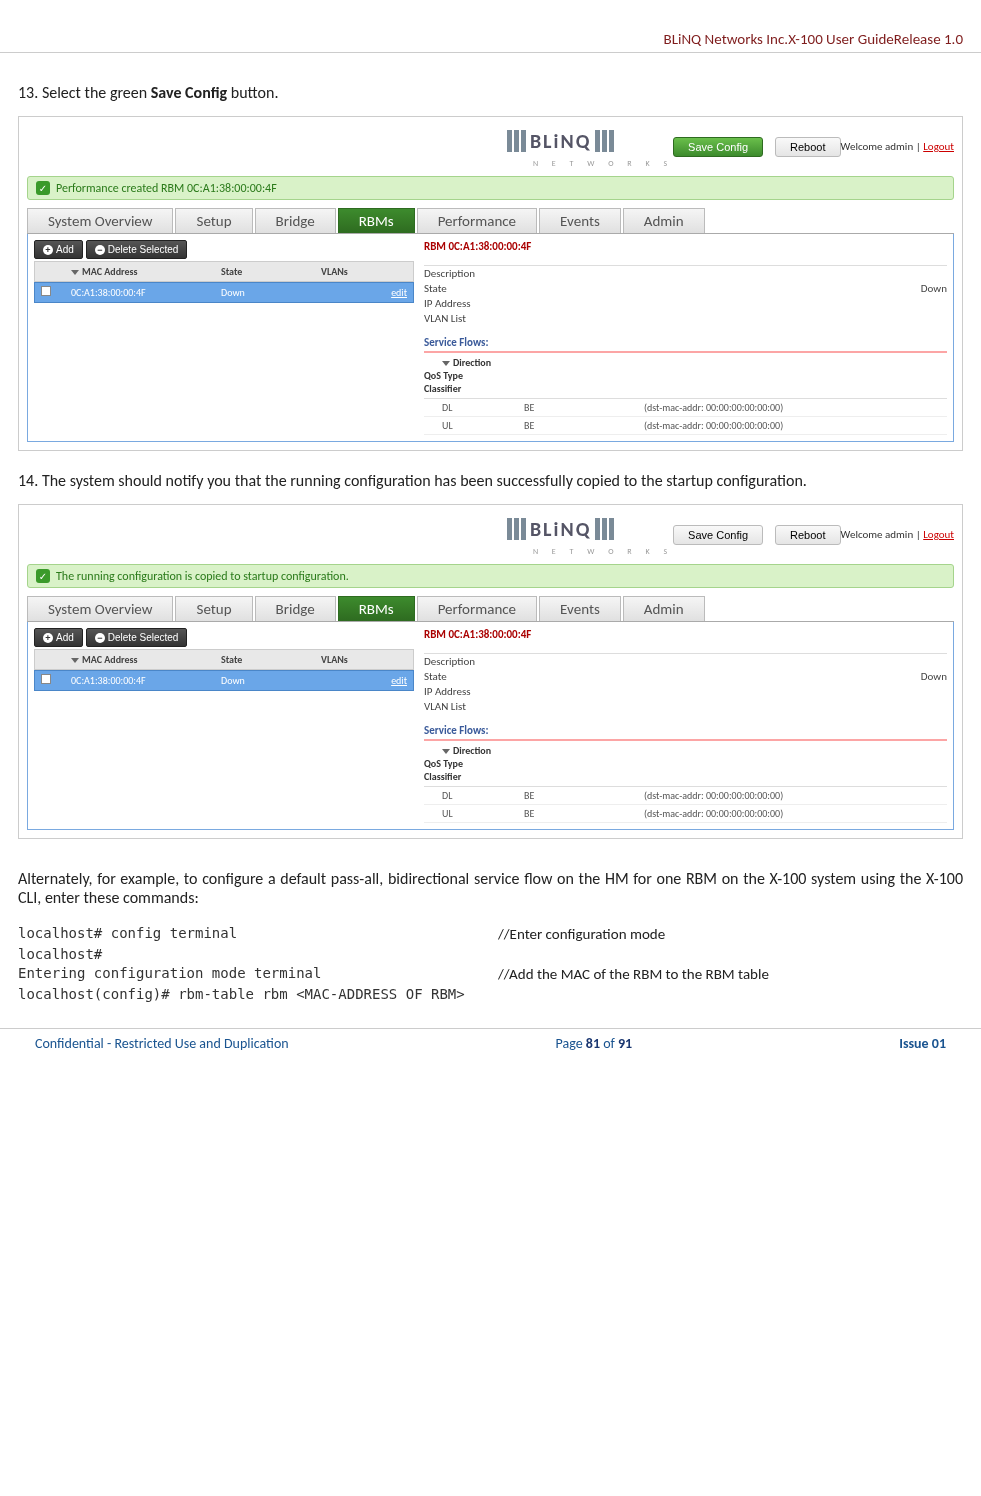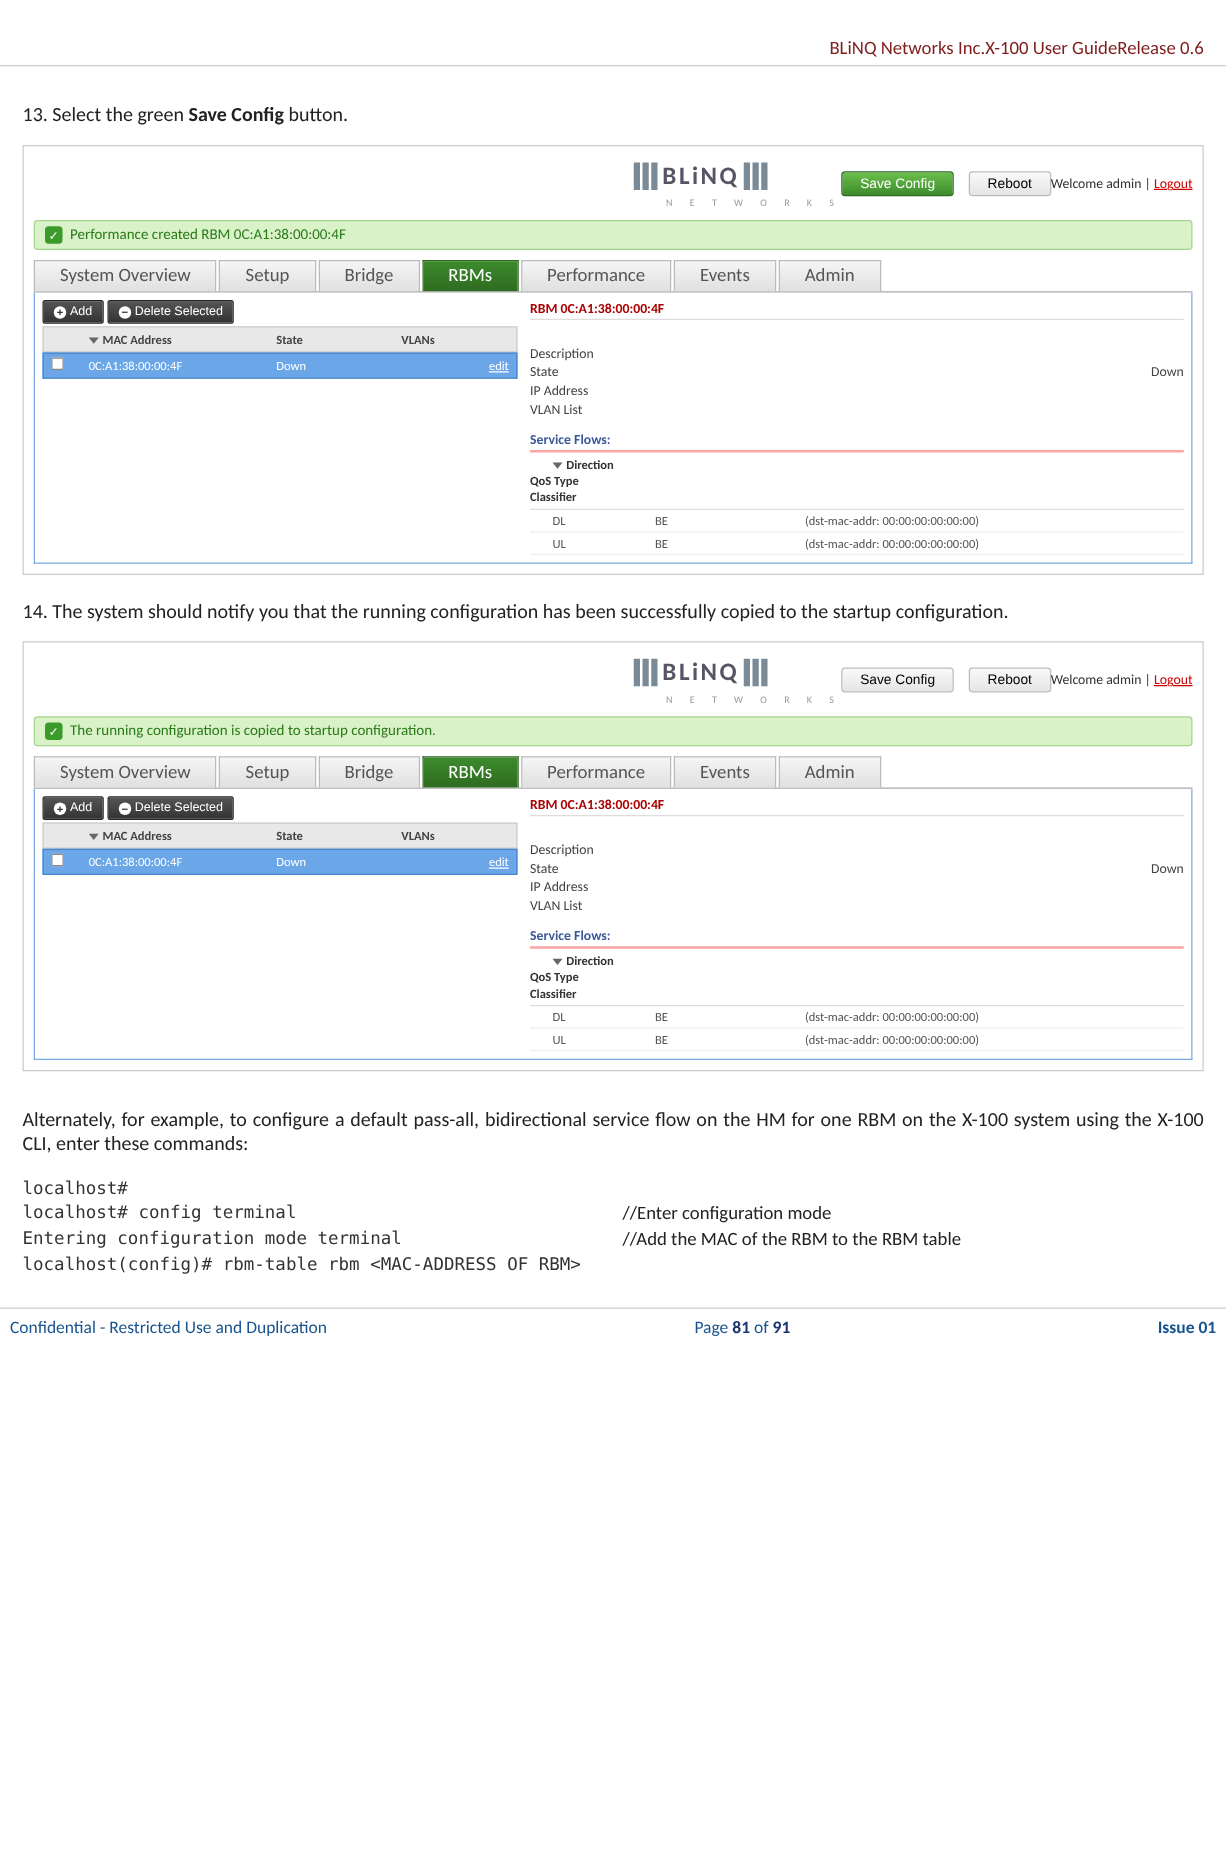--- a/index.html
+++ b/index.html
@@ -61,46 +61,46 @@
     .col-state { width: 100px; }
     .col-vlan { flex: 1; }
     .col-edit { width: 40px; }
     .grid-row { display: flex; font-size: 10px; background: #6aa6e8; color: #fff; border: 1px solid #4a86c8; }
     .grid-row > div { padding: 3px 6px; }
     .grid-row .edit { color: #fff; text-decoration: underline; text-align: right; }
     .chk { width: 10px; height: 10px; background: #fff; border: 1px solid #888; display: inline-block; }
     .sort-ico { display: inline-block; width: 0; height: 0; border-left: 4px solid transparent; border-right: 4px solid transparent; border-top: 5px solid #666; margin-right: 3px; vertical-align: middle; }
 
     .right-pane { flex: 1; font-size: 11px; }
-    .rbm-title { color: #a00; font-weight: bold; border-bottom: 1px solid #ddd; padding-bottom: 2px; margin-bottom: 19px; }
+    .rbm-title { color: #a00; font-weight: bold; border-bottom: 1px solid #ddd; padding-bottom: 12px; margin-bottom: 0; }
     .kv { display: flex; justify-content: space-between; padding: 1px 0; color: #444; }
     .svc-title { color: #3a5a9a; font-weight: bold; margin-top: 10px; border-bottom: 2px solid #fca5a5; padding-bottom: 2px; }
     .svc-head, .svc-row { display: flex; font-size: 10px; }
     .svc-head { font-weight: bold; border-bottom: 1px solid #ddd; padding: 3px 0; flex-direction: column; }
     .svc-row { border-bottom: 1px solid #eee; padding: 2px 0; color: #555; }
     .svc-dir { width: 100px; padding-left: 18px; }
     .svc-qos { width: 120px; }
     .svc-cls { flex: 1; }
 
     .para { font-size: 16px; margin: 30px 0 18px; color: #222; text-align: justify; }
     .cmd-row { display: flex; margin: 3px 0; }
     .cmd-left { width: 480px; font-family: Consolas, monospace; font-size: 14px; color: #333; }
     .cmd-right { flex: 1; font-size: 15px; color: #222; }
 
-    .page-footer { display: flex; justify-content: space-between; border-top: 1px solid #ccc; padding: 6px 8px; margin-top: 26px; color: #1a5490; font-size: 14px; }
+    .page-footer { display: flex; justify-content: space-between; border-top: 1px solid #ccc; padding: 6px 35px; margin-top: 26px; color: #1a5490; font-size: 14px; }
     .page-footer .pg b { color: #1a3670; }
     .page-footer .issue { font-weight: bold; }
   </style>
 </head>
 <body>
 
 <div class="page-header">
   <span>BLiNQ Networks Inc.</span>
   <span>X-100 User Guide</span>
-  <span>Release 0.6</span>
+  <span>Release 1.0</span>
 </div>
 
 <div class="content">
 
   <p class="step-text">
     <span>13. Select the green </span><b>Save Config</b><span> button.</span>
   </p>
 
   <div class="ui-shot">
     <div class="ui-topbar">
@@ -306,26 +306,26 @@
           <div class="svc-qos">BE</div>
           <div class="svc-cls">(dst-mac-addr: 00:00:00:00:00:00)</div>
         </div>
       </div>
     </div>
   </div>
 
   <p class="para">Alternately, for example, to configure a default pass-all, bidirectional service flow on the HM for one RBM on the X-100 system using the X-100 CLI, enter these commands:</p>
 
   <div class="cmd-row">
+      <div class="cmd-left">localhost# config terminal</div>
+      <div class="cmd-right">//Enter configuration mode</div>
+    </div>
+  <div class="cmd-row">
       <div class="cmd-left">localhost#</div>
       <div class="cmd-right"></div>
-    </div>
-  <div class="cmd-row">
-      <div class="cmd-left">localhost# config terminal</div>
-      <div class="cmd-right">//Enter configuration mode</div>
     </div>
   <div class="cmd-row">
       <div class="cmd-left">Entering configuration mode terminal</div>
       <div class="cmd-right">//Add the MAC of the RBM to the RBM table</div>
     </div>
   <div class="cmd-row">
       <div class="cmd-left">localhost(config)# rbm-table rbm &lt;MAC-ADDRESS OF RBM&gt;</div>
       <div class="cmd-right"></div>
     </div>
 

